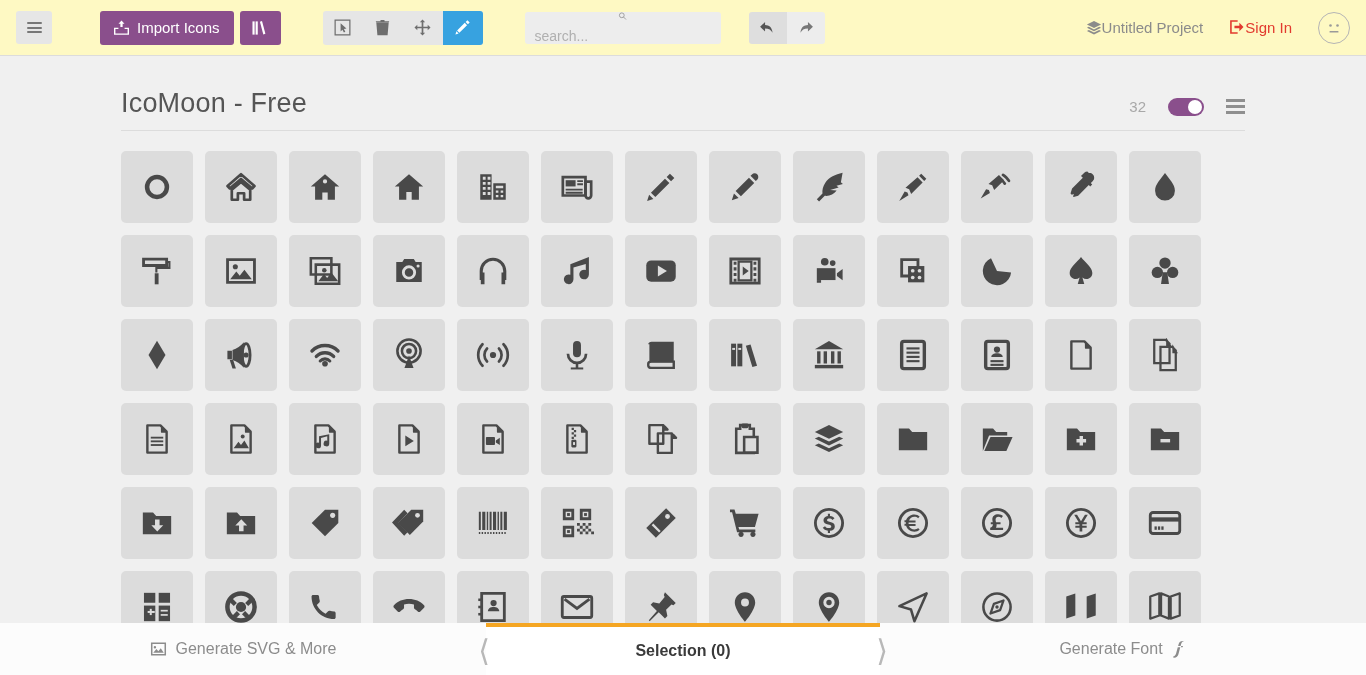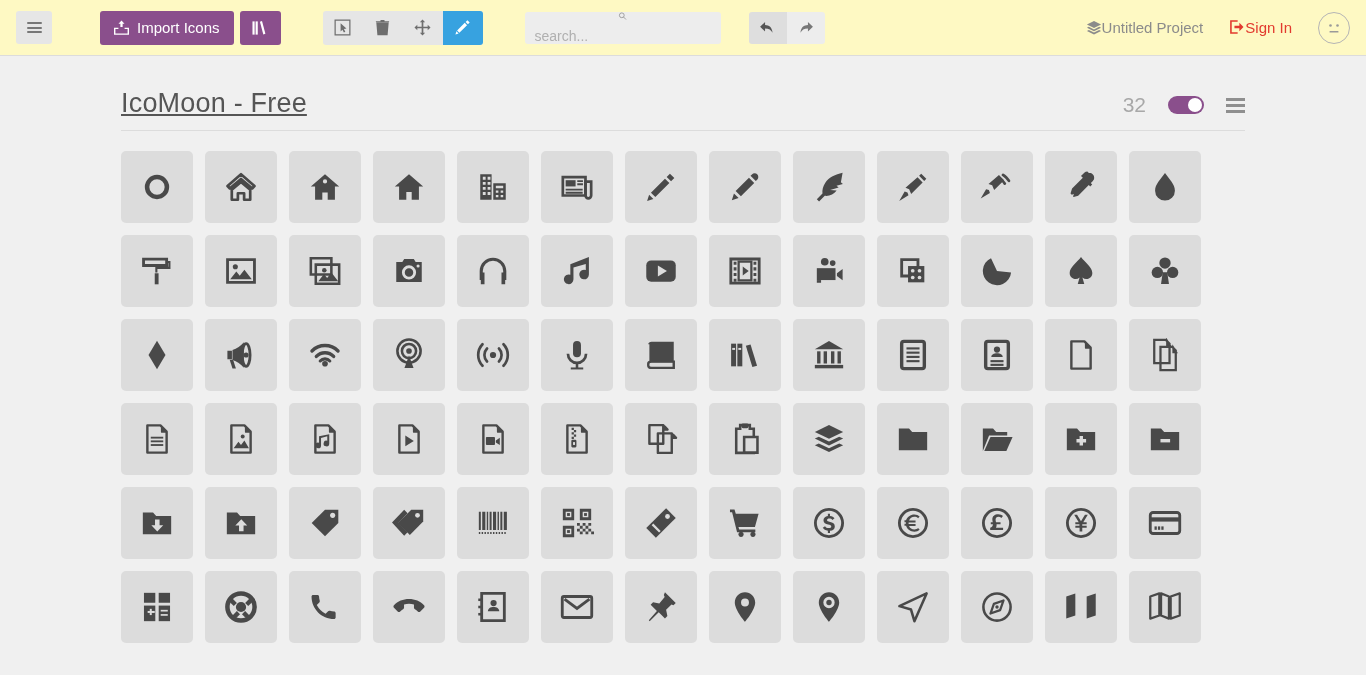--- a/index.html
+++ b/index.html
@@ -134,30 +134,29 @@
     display: flex;
     align-items: flex-end;
     border-bottom: 1px solid #dcdcdc;
     padding-bottom: 11px;
   }
   .set-title {
     font-size: 27px;
     color: #555;
     font-weight: 400;
     letter-spacing: 0.2px;
-    text-decoration: underline;
   }
   .set-tools {
     margin-left: auto;
     display: flex;
     align-items: center;
     gap: 22px;
     padding-bottom: 2px;
   }
-  .set-count { color: #a8a8a8; font-size: 21px; }
+  .set-count { color: #a8a8a8; font-size: 15px; }
   .toggle {
     width: 36px; height: 18px;
     background: #8a4f8c;
     border-radius: 9px;
     position: relative;
     cursor: pointer;
   }
   .toggle .knob {
     position: absolute;
     width: 14px; height: 14px;
@@ -869,13 +868,34 @@
           </svg>
         </div>
         <div class="icon-cell">
           <svg width="34" height="34" viewBox="0 0 24 24" fill="currentColor">
             <path d="M1.6 4.6L8 2.4v15.6l-6.4 2.2zM9.2 2.4l5.6 2.2v15.6L9.2 18zM16 4.6l6.4-2.2v15.6L16 20.2z" fill="none" stroke="currentColor" stroke-width="1.6" stroke-linejoin="round"></path>
           </svg>
         </div>
       </div>
   </div>
 
+  <div class="bottombar">
+    <div class="bb-seg bb-left">
+      <svg width="17" height="16" viewBox="0 0 18 17" fill="currentColor">
+        <path d="M1 1.5h16v14h-16zM2.6 3.1v10.8h12.8v-10.8zM5.2 5.4a1.3 1.3 0 1 1 0 2.6 1.3 1.3 0 0 1 0-2.6zM3.4 12.6l3.4-4.1 2 2.3 2.6-3.2 3.2 5z"></path>
+      </svg>
+      <span>Generate SVG &amp; More</span>
+    </div>
+
+    <div class="bb-seg bb-center">
+      <span class="chev chev-l">⟨</span>
+      <span>Selection (0)</span>
+      <span class="chev chev-r">⟩</span>
+    </div>
+
+    <div class="bb-seg bb-right">
+      <span>Generate Font</span>
+      <svg width="15" height="18" viewBox="0 0 15 18" fill="currentColor">
+        <path d="M11.8 1.2c-2.6-0.5-4.5 0.6-5.2 3l-0.5 1.8h3.1l-0.35 1.3h-3.1l-1.6 6c-0.5 1.9-1.5 3.1-3.2 3.5l0.2 0.8c2.6 0.5 4.5-0.6 5.2-3l1.9-7.3h2.4l0.35-1.3h-2.4l0.45-1.7c0.5-1.9 1.5-3.1 3.2-3.5z"></path>
+      </svg>
+    </div>
+  </div>
 </div>
 
 </body></html>

